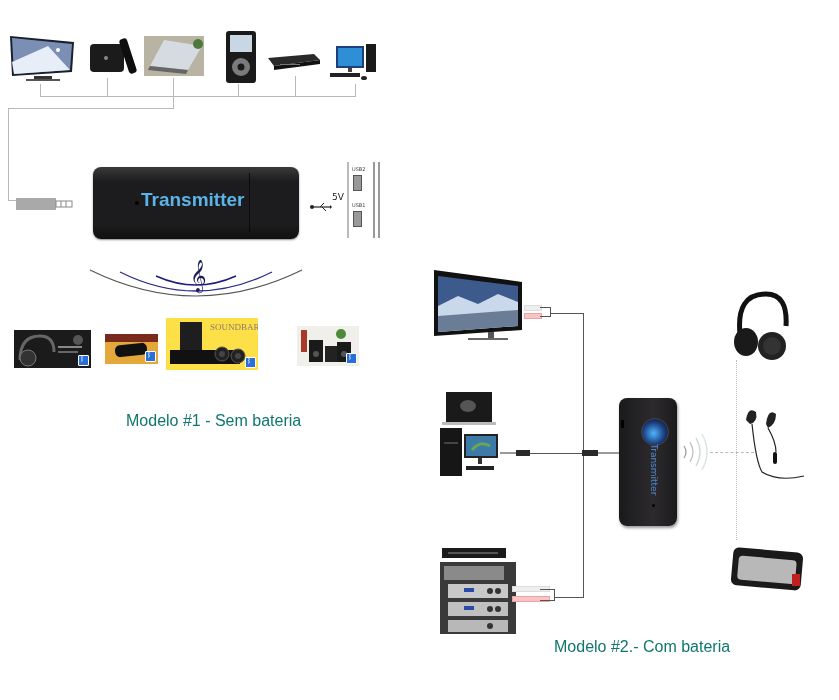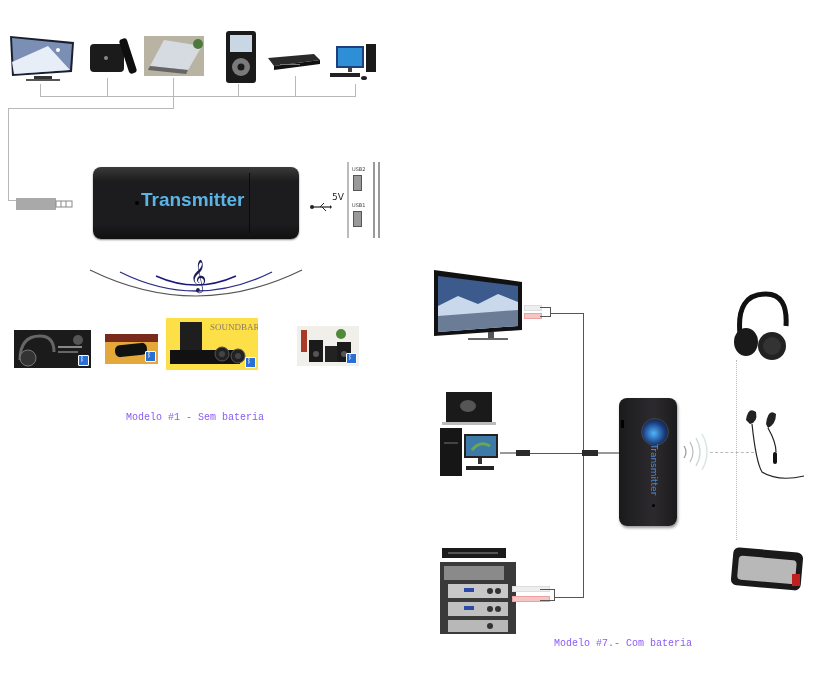--- a/index.html
+++ b/index.html
@@ -1,20 +1,20 @@
 <!DOCTYPE html>
 <html><head>
 <meta charset="utf-8">
 <style>
   html, body { margin:0; padding:0; background:#ffffff; }
   body { width:839px; height:700px; position:relative; overflow:hidden; font-family:"DejaVu Sans", sans-serif; }
   .abs { position:absolute; }
   .line { position:absolute; background:#b8b8b8; }
   .dline { position:absolute; background:#555; }
-  .caption { position:absolute; font-family:Liberation Mono, monospace; font-size:10px; color:#8b5cf6; white-space:nowrap; }
+  .caption { position:absolute; font-family:Liberation Sans, sans-serif; font-size:16px; color:#0f766e; white-space:nowrap; }
   .thumb { position:absolute; overflow:hidden; }
   .bt-badge { position:absolute; width:9px; height:9px; background:#2a6fd6; border:1px solid #fff; border-radius:1px; }
   .bt-badge::after { content:"ᛒ"; color:#fff; font-size:7px; position:absolute; left:1px; top:-1px; }
 </style>
 </head>
 <body>
 
 <div>
 
   <div class="thumb" style="left:8px;top:32px;width:68px;height:52px;">
@@ -284,14 +284,14 @@
   </div>
 
   <div class="thumb" style="left:728px;top:544px;width:80px;height:50px;">
     <svg width="80" height="50" viewBox="0 0 80 50">
       <rect x="4" y="6" width="70" height="38" rx="6" fill="#1a1a1a" transform="rotate(5 40 25)"></rect>
       <rect x="10" y="14" width="58" height="24" rx="4" fill="#b8b8b8" transform="rotate(5 40 25)"></rect>
       <rect x="64" y="30" width="8" height="12" fill="#c02020"></rect>
     </svg>
   </div>
 
-  <div class="caption" style="left:554px;top:638px;">Modelo #7.- Com bateria</div>
+  <div class="caption" style="left:554px;top:638px;">Modelo #2.- Com bateria</div>
 </div>
 
 </body></html>

